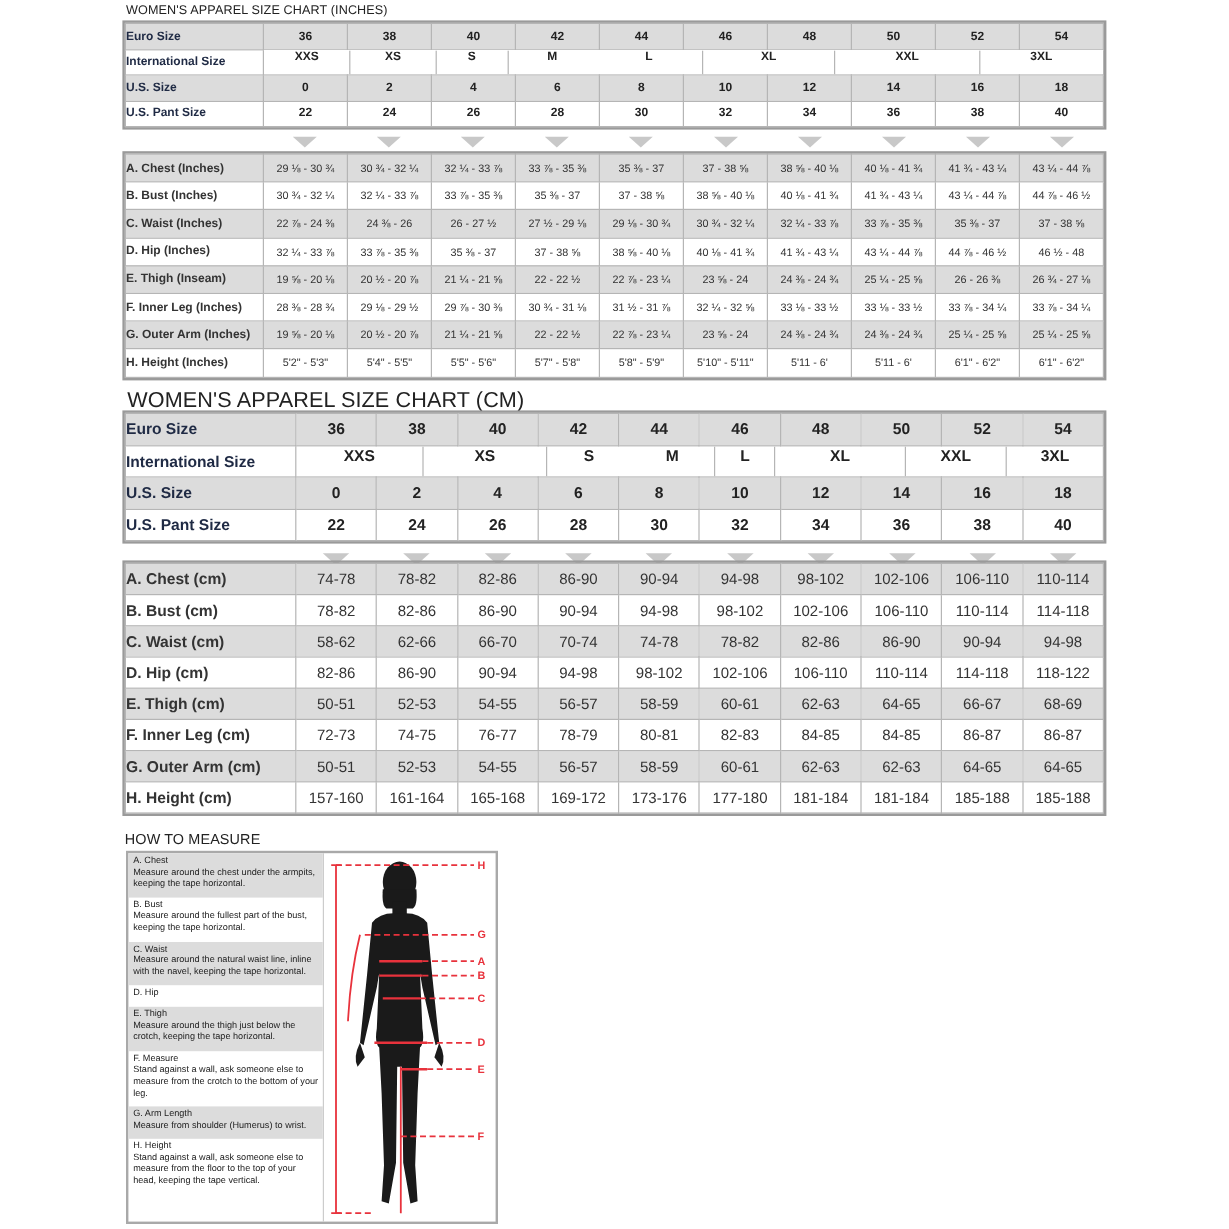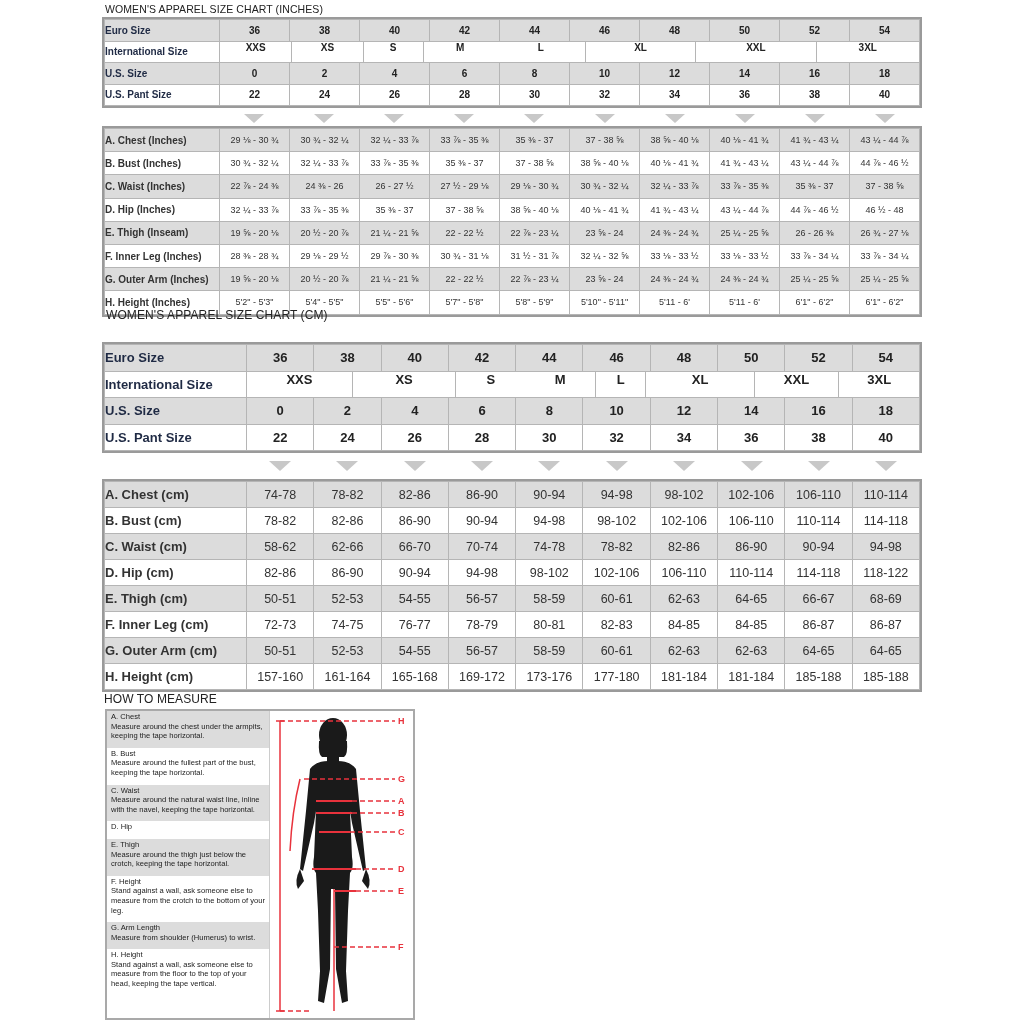--- a/index.html
+++ b/index.html
@@ -237,21 +237,21 @@
         <td>5'8"  -  5'9"</td>
         <td>5'10"  -  5'11"</td>
         <td>5'11  -  6'</td>
         <td>5'11  -  6'</td>
         <td>6'1"  -  6'2"</td>
         <td>6'1"  -  6'2"</td>
       </tr>
     </tbody>
 </table>
 
-<div class="section-title" style="left:106px;top:308px;font-size:12px">WOMEN'S APPAREL SIZE CHART (CM)</div>
+<div class="section-title" style="left:106px;top:323px;font-size:18px">WOMEN'S APPAREL SIZE CHART (CM)</div>
 
 <table id="cm-top" class="outer" style="left:104px;top:344px;width:816px">
   <colgroup>
       <col style="width:142px">
       <col span="10">
     </colgroup>
   <tbody>
     <tr class="gray">
       <td class="label">Euro Size</td>
       <td>36</td>
@@ -335,21 +335,21 @@
       <span class="tri"></span>
     </div>
   <div style="flex:1">
       <span class="tri"></span>
     </div>
   <div style="flex:1">
       <span class="tri"></span>
     </div>
 </div>
 
-<table id="cm-bot" class="outer" style="left:104px;top:481px;width:816px">
+<table id="cm-bot" class="outer" style="left:104px;top:469px;width:816px">
   <colgroup>
       <col style="width:142px">
       <col span="10">
     </colgroup>
   <tbody id="cm-bot-body">
       <tr class="gray">
         <td class="label">A. Chest (cm)</td>
         <td>74-78</td>
         <td>78-82</td>
         <td>82-86</td>
@@ -472,21 +472,21 @@
         <div>Measure around the natural waist line, inline with the navel, keeping the tape horizontal.</div>
       </div>
       <div class="m-item">
         <div>D. Hip</div>
       </div>
       <div class="m-item g">
         <div>E. Thigh</div>
         <div>Measure around the thigh just below the crotch, keeping the tape horizontal.</div>
       </div>
       <div class="m-item">
-        <div>F. Height</div>
+        <div>F. Measure</div>
         <div>Stand against a wall, ask someone else to measure from the crotch to the bottom of your leg.</div>
       </div>
       <div class="m-item g">
         <div>G. Arm Length</div>
         <div>Measure from shoulder (Humerus) to wrist.</div>
       </div>
       <div class="m-item">
         <div>H. Height</div>
         <div>Stand against a wall, ask someone else to measure from the floor to the top of your head, keeping the tape vertical.</div>
       </div>

